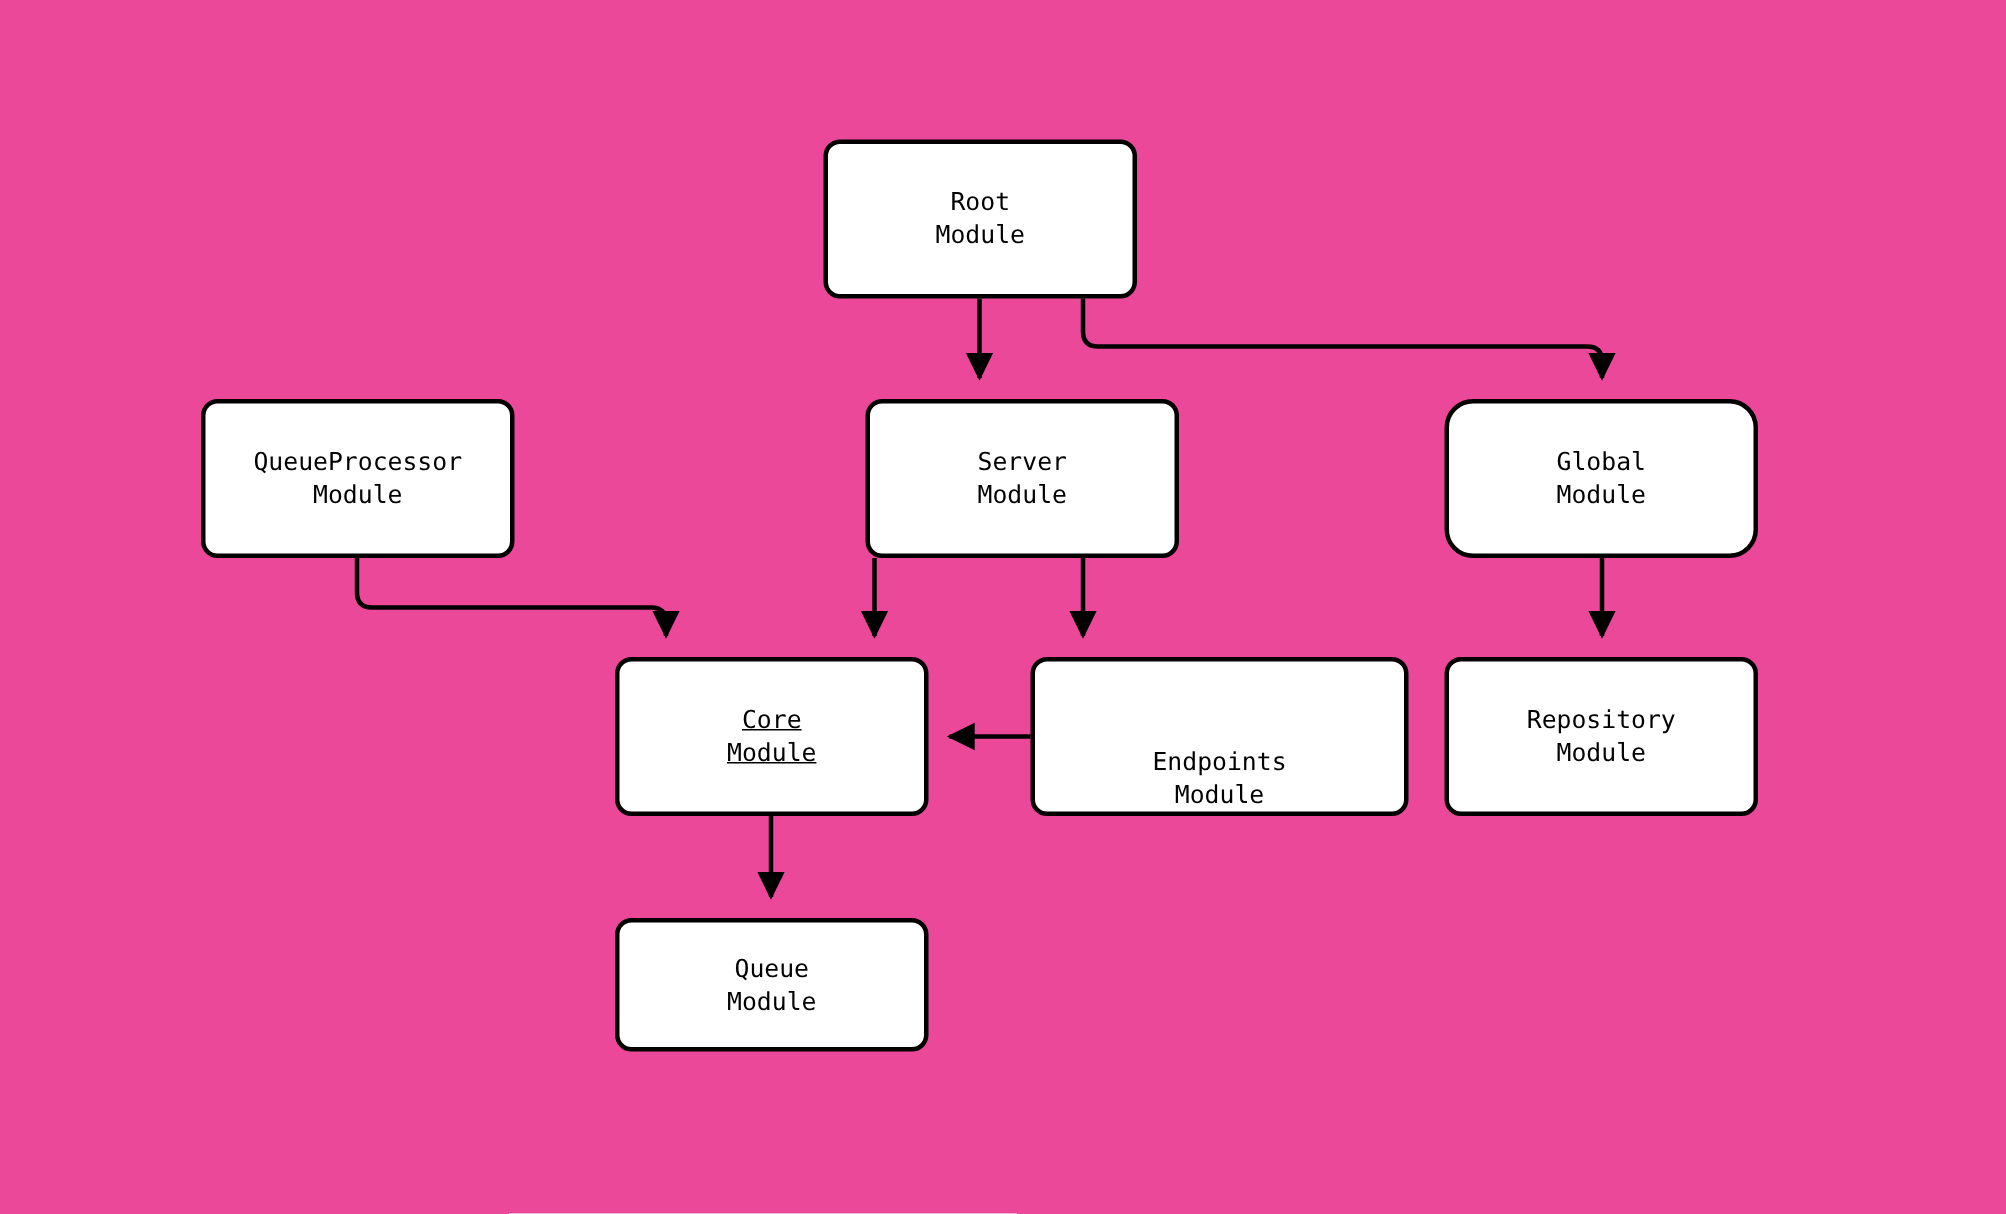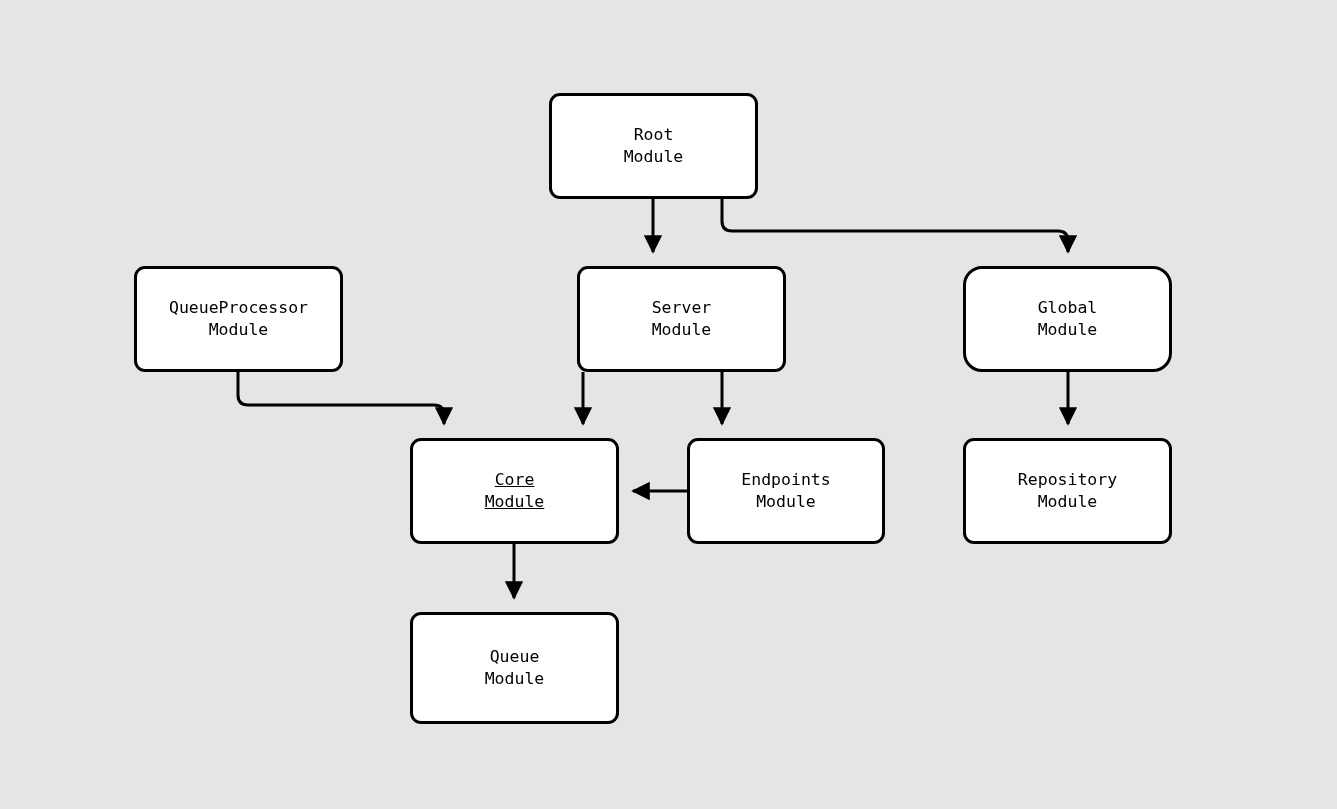--- a/index.html
+++ b/index.html
@@ -8,21 +8,21 @@
     padding: 0;
     background: #ffffff;
   }
   body {
     font-family: "DejaVu Sans Mono", "Liberation Mono", monospace;
   }
   #diagram-root {
     position: relative;
     width: 1337px;
     height: 809px;
-    background: #e5e5e5;
+    background: #ec4899;
     overflow: hidden;
   }
   #edge-layer {
     position: absolute;
     left: 0;
     top: 0;
     width: 1337px;
     height: 809px;
   }
   .node {
@@ -98,28 +98,28 @@
   <div class="node" style="left:963px; top:266px; width:209px; height:106px;border-radius:19px;">
     <span class="node-line">Global</span>
     <span class="node-line">Module</span>
   </div>
 
   <div class="node" style="left:410px; top:438px; width:209px; height:106px;text-decoration:underline;">
     <span class="node-line">Core</span>
     <span class="node-line">Module</span>
   </div>
 
-  <div class="node" style="left:687px; top:438px; width:198px; height:106px;">
+  <div class="node" style="left:687px; top:438px; width:252px; height:106px;justify-content:flex-end;">
     <span class="node-line">Endpoints</span>
     <span class="node-line">Module</span>
   </div>
 
   <div class="node" style="left:963px; top:438px; width:209px; height:106px;">
     <span class="node-line">Repository</span>
     <span class="node-line">Module</span>
   </div>
 
-  <div class="node" style="left:410px; top:612px; width:209px; height:112px;">
+  <div class="node" style="left:410px; top:612px; width:209px; height:89px;">
     <span class="node-line">Queue</span>
     <span class="node-line">Module</span>
   </div>
 
 </div>
 
 </body></html>

